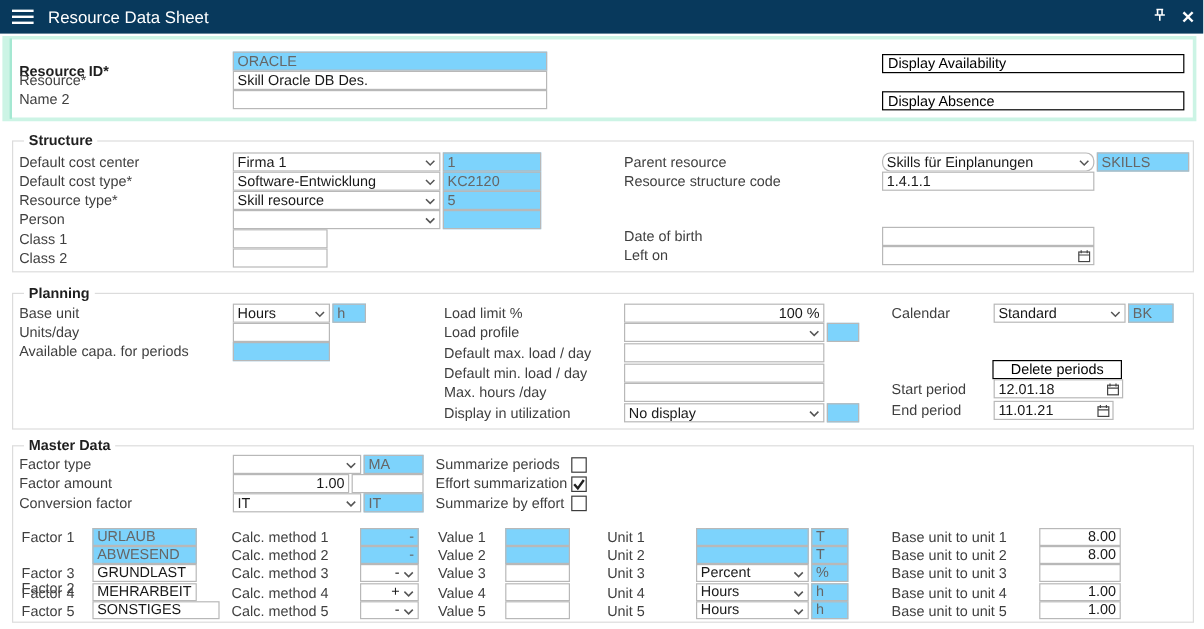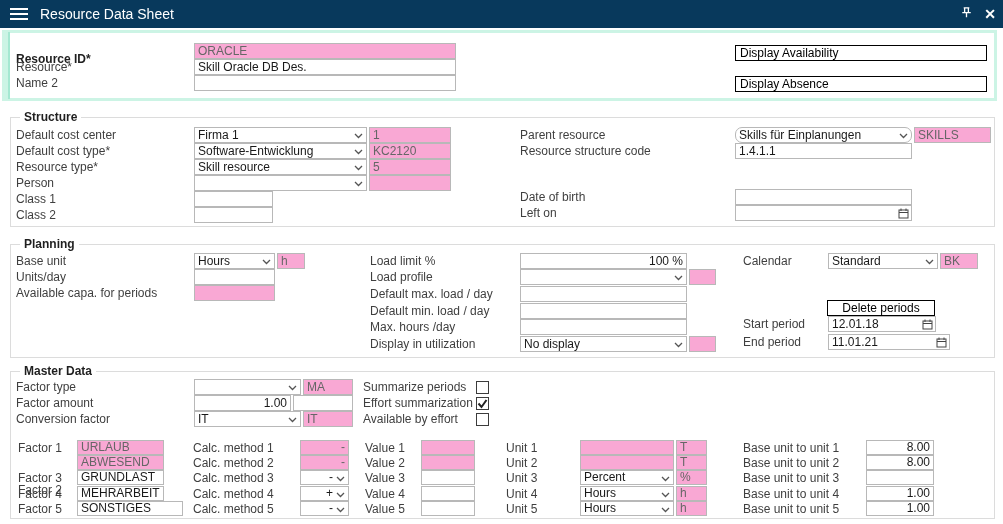--- a/index.html
+++ b/index.html
@@ -12,21 +12,21 @@
   .hicon{position:absolute;top:6px;color:#fff;cursor:pointer;width:16px;height:16px;text-align:center;}
   .close-x{font-size:14px;font-weight:bold;line-height:16px;}
   .mint{position:absolute;left:2px;top:30px;width:995px;height:71px;box-sizing:border-box;
         border:3px solid #ccf4e5;border-left-width:8px;}
   .mintAccent{position:absolute;left:8px;top:32px;width:2px;height:67px;background:#a5e8d2;}
   .lbl{position:absolute;height:16px;line-height:16px;color:#3f3f3f;white-space:nowrap;}
   .b{font-weight:bold;color:#1f1f1f;}
   .fld{position:absolute;height:16px;line-height:14px;box-sizing:border-box;border:1px solid #b8b8b8;
        background:#fff;color:#191919;padding:0 3px;overflow:hidden;white-space:nowrap;}
   .h15{height:15px;line-height:13px;}
-  .ro{background:#f9a8d4;color:#666;}
+  .ro{background:#7dd3fc;color:#666;}
   .num{text-align:right;}
   .dd{padding-right:15px;}
   .dd .txt{display:block;overflow:hidden;}
   .dd.num .txt{text-align:right;}
   .chev{position:absolute;right:3px;top:5px;}
   .btn{position:absolute;box-sizing:border-box;height:16px;border:1px solid #000;background:#fff;color:#000;
        font:12px "Liberation Sans",sans-serif;text-align:left;padding:0 4px;line-height:13px;cursor:pointer;}
   .btn.center{text-align:center;}
   .gbox{position:absolute;border:1px solid #dcdcdc;box-sizing:border-box;background:transparent;}
   .legend{position:absolute;font-weight:bold;color:#1f1f1f;background:#fff;padding:0 4px;
@@ -192,21 +192,21 @@
   <button class="btn center h15" style="left:827px;top:300px;width:108px;">Delete periods</button>
 
   <div class="lbl" style="left:743px;top:316px;">Start period</div>
   <span class="fld" style="left:828px;top:316px;width:108px;"><span>12.01.18</span><svg class="cal" width="11" height="11" viewBox="0 0 11 11">
         <rect x="1" y="2" width="9" height="8" fill="none" stroke="#444"></rect>
         <line x1="3" y1="0.5" x2="3" y2="3" stroke="#444"></line>
         <line x1="8" y1="0.5" x2="8" y2="3" stroke="#444"></line>
         <line x1="1" y1="4.5" x2="10" y2="4.5" stroke="#444"></line>
       </svg></span>
   <div class="lbl" style="left:743px;top:334px;">End period</div>
-  <span class="fld" style="left:828px;top:334px;width:122px;"><span>11.01.21</span><svg class="cal" width="11" height="11" viewBox="0 0 11 11">
+  <span class="fld" style="left:828px;top:334px;width:100px;"><span>11.01.21</span><svg class="cal" width="11" height="11" viewBox="0 0 11 11">
         <rect x="1" y="2" width="9" height="8" fill="none" stroke="#444"></rect>
         <line x1="3" y1="0.5" x2="3" y2="3" stroke="#444"></line>
         <line x1="8" y1="0.5" x2="8" y2="3" stroke="#444"></line>
         <line x1="1" y1="4.5" x2="10" y2="4.5" stroke="#444"></line>
       </svg></span>
 
   <div class="gbox" style="left:10px;top:371px;width:985px;height:148px;"></div>
   <div class="legend" style="left:20px;top:364px;">Master Data</div>
 
   <div class="lbl" style="left:16px;top:379px;">Factor type</div>
@@ -225,21 +225,21 @@
   <span class="fld dd" style="left:194px;top:411px;width:107px;">
       <span class="txt">IT</span>
       <svg class="chev" width="9" height="6" viewBox="0 0 9 6">
         <path d="M1 1l3.5 3.5L8 1" fill="none" stroke="#555" stroke-width="1.3"></path>
       </svg>
     </span>
   <span class="fld ro" style="left:303px;top:411px;width:50px;">IT</span>
 
   <div class="lbl" style="left:363px;top:379px;">Summarize periods</div>
   <div class="lbl" style="left:363px;top:395px;">Effort summarization</div>
-  <div class="lbl" style="left:363px;top:411px;">Available by effort</div>
+  <div class="lbl" style="left:363px;top:411px;">Summarize by effort</div>
 
   <span class="cb" style="left:476px;top:381px;"></span>
   <span class="cb checked" style="left:476px;top:397px;">
       <svg width="11" height="11" viewBox="0 0 11 11">
         <path d="M1.5 5.5l3 3.5L9.5 2" fill="none" stroke="#222" stroke-width="2"></path>
       </svg>
     </span>
   <span class="cb" style="left:476px;top:413px;"></span>
 
   <div class="lbl" style="left:18px;top:440px;">Factor 1</div>

